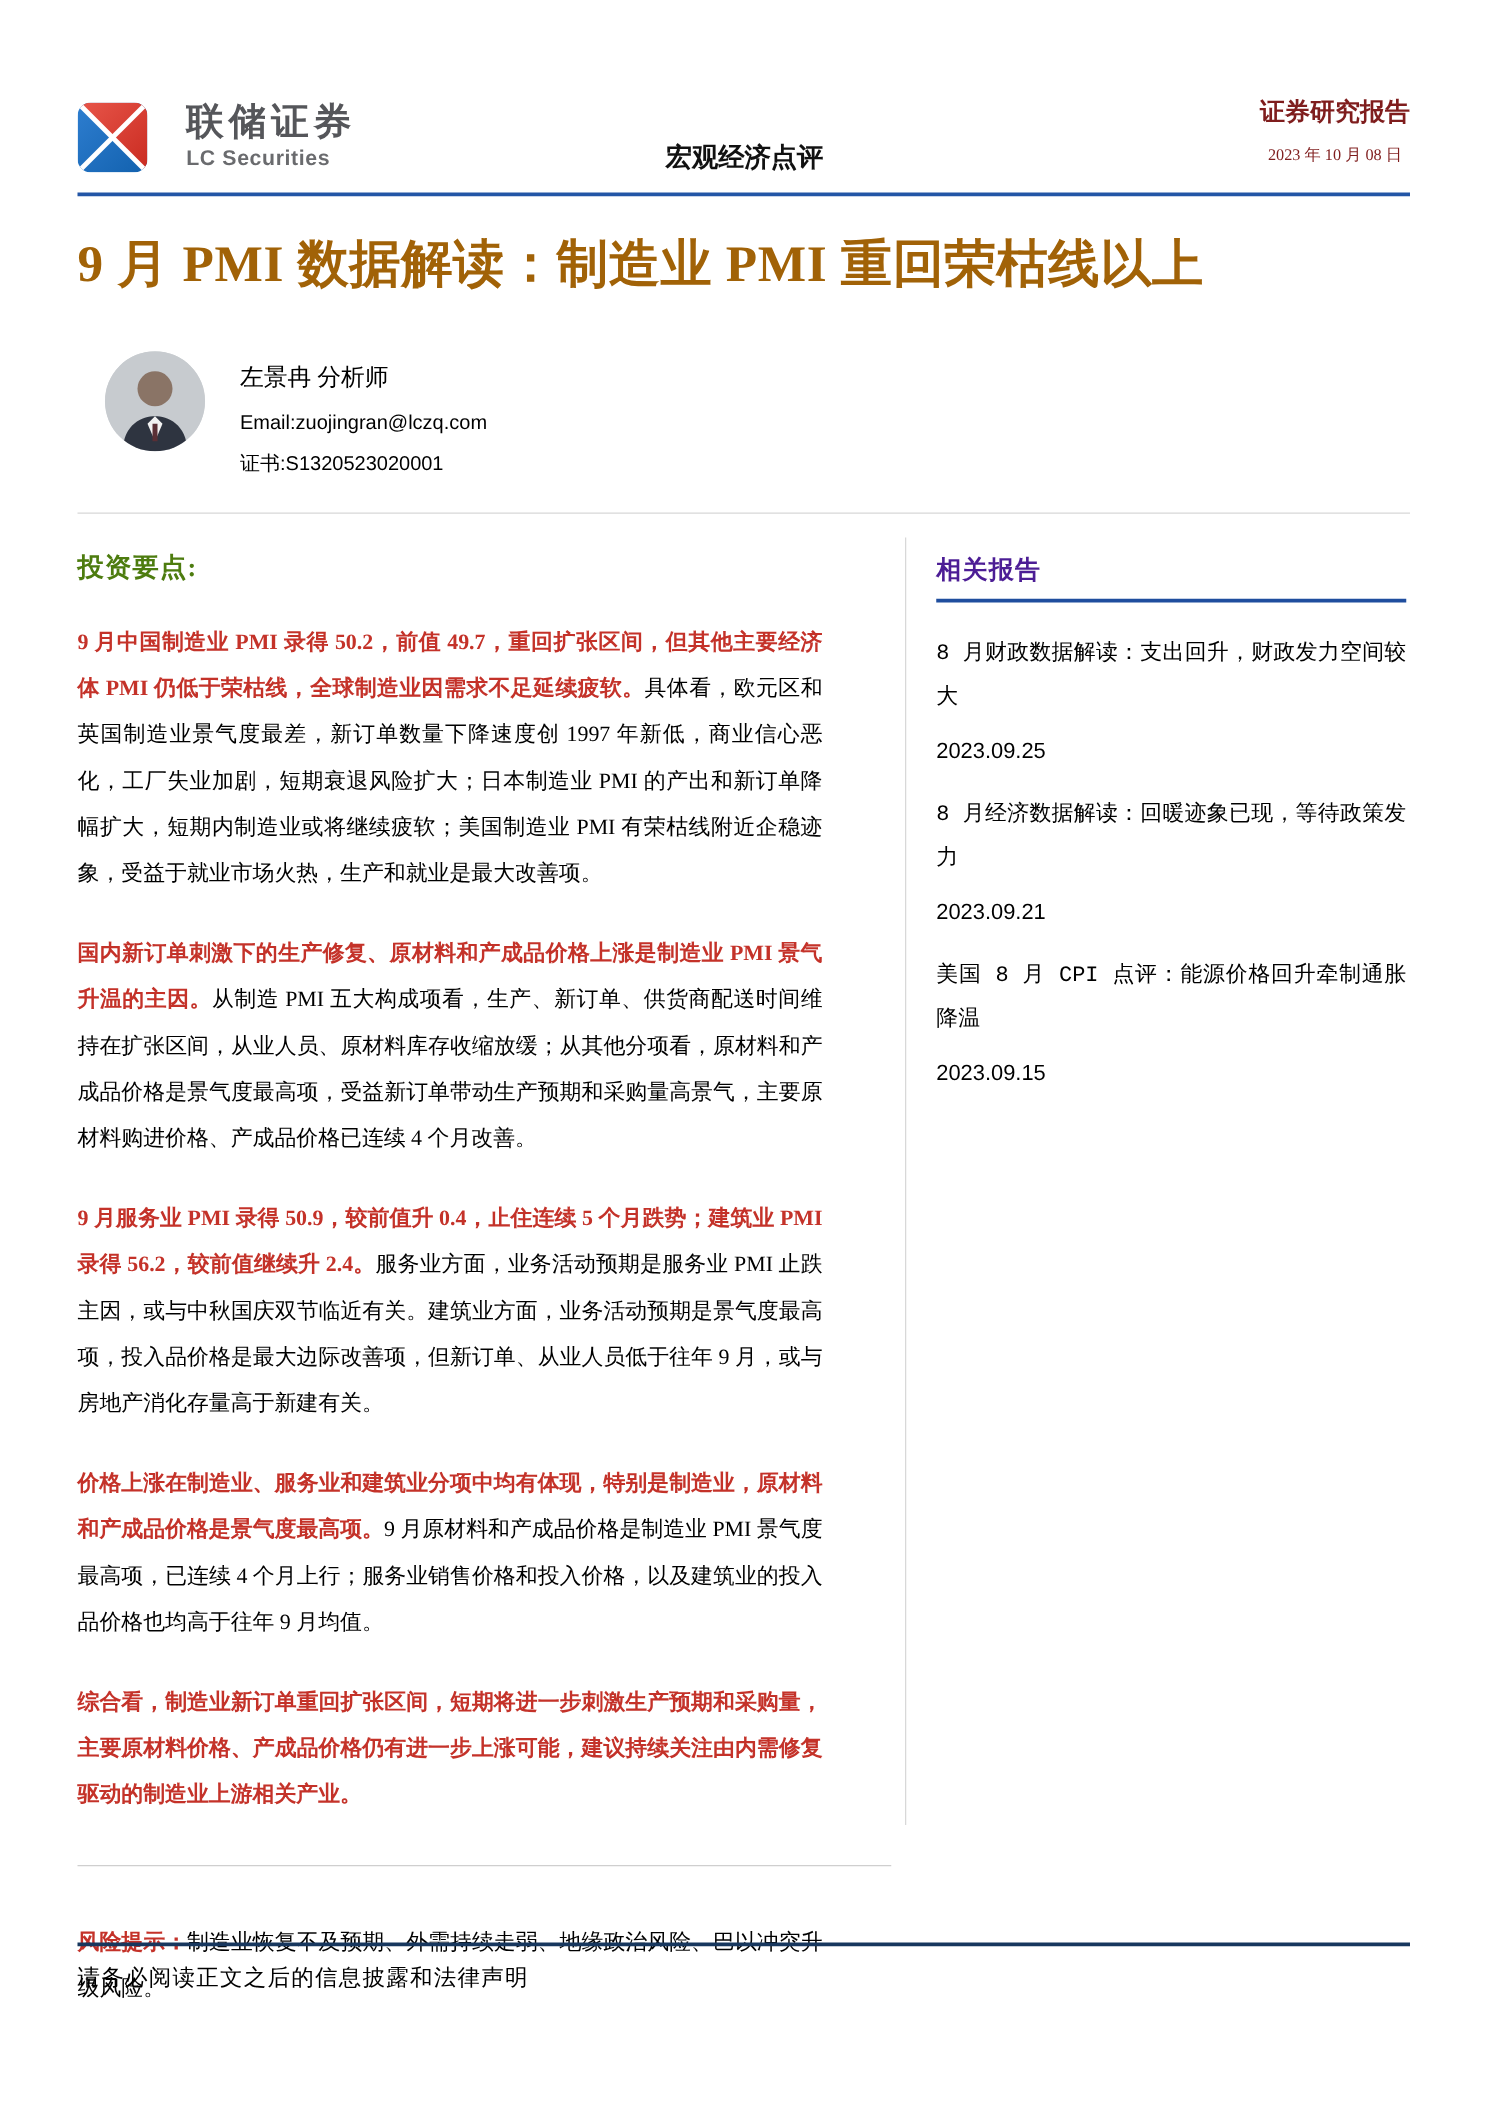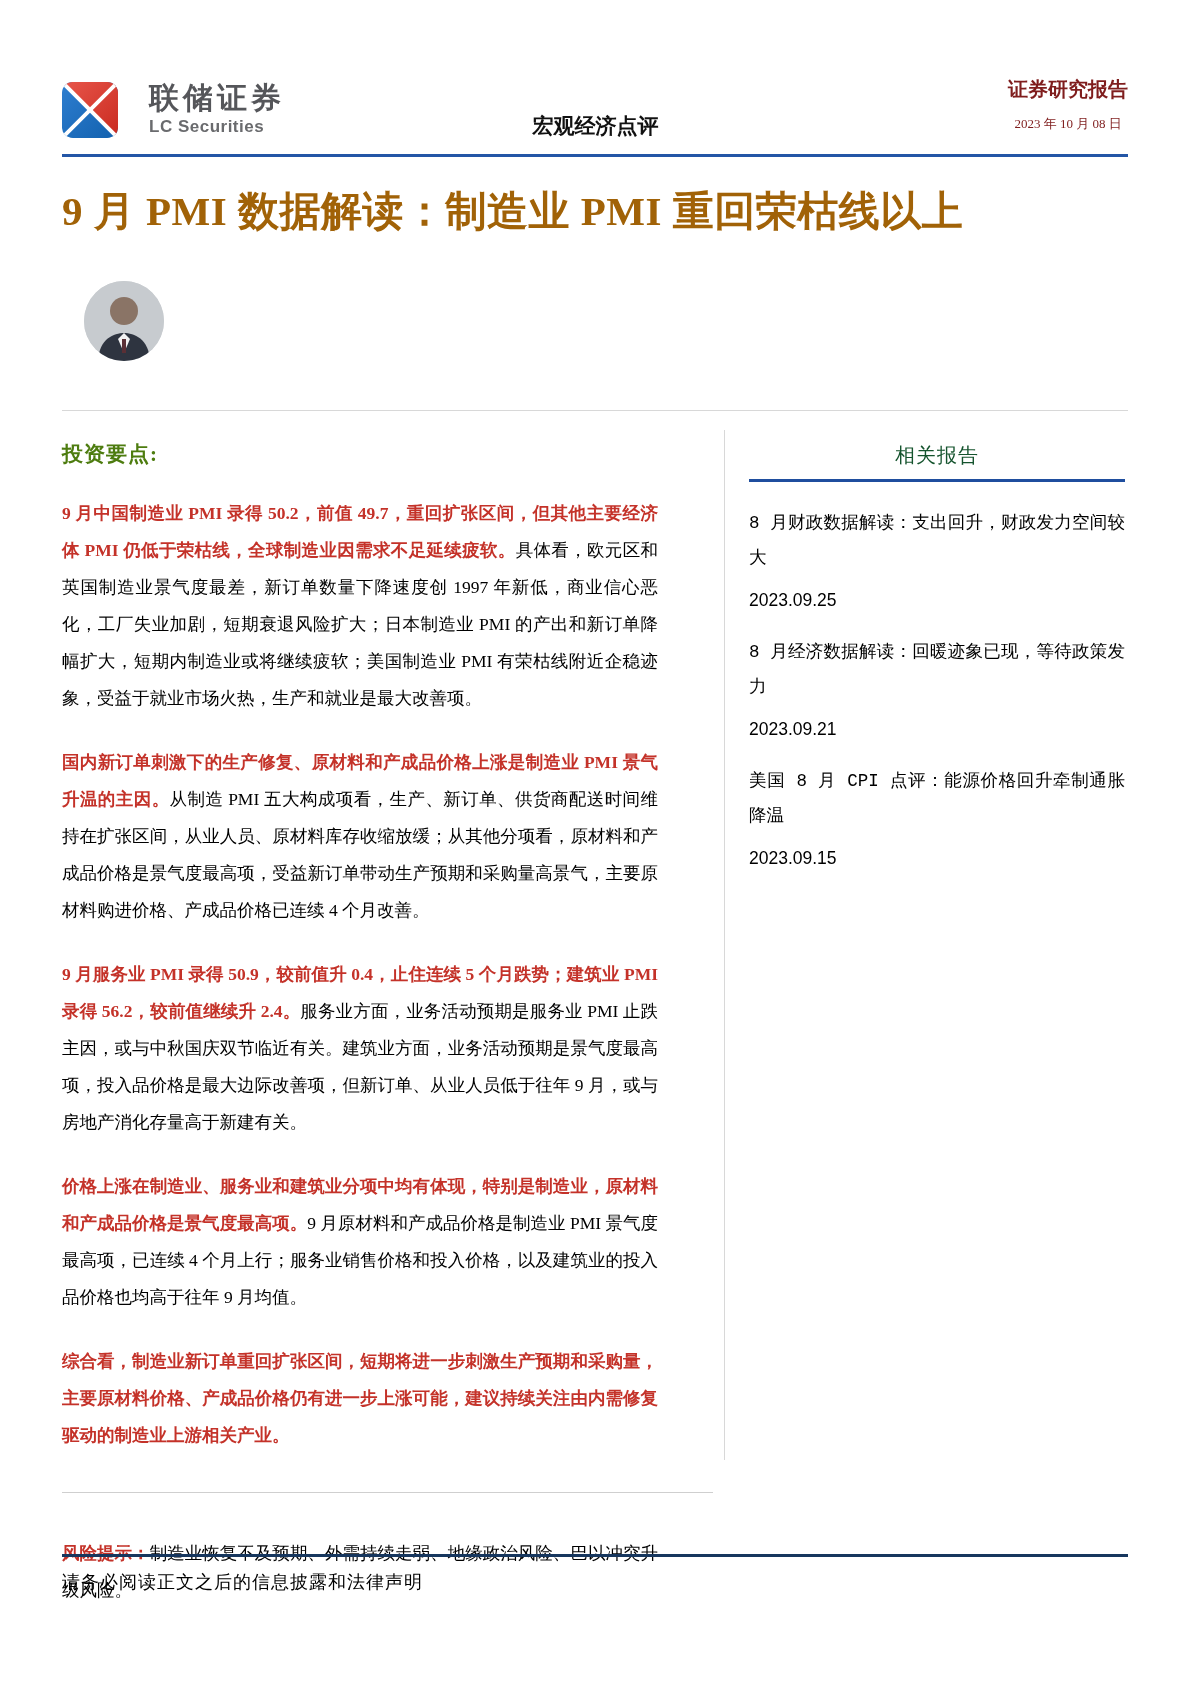--- a/index.html
+++ b/index.html
@@ -35,22 +35,22 @@
   
   .left-col{position:absolute;left:62px;top:428px;width:596px;}
   .kp-heading{color:#4d7c0f;font-weight:700;font-size:21px;margin:12px 0 0 0;letter-spacing:1px;}
   .para{font-size:17.5px;line-height:37px;text-align:justify;margin-top:27px;}
   .hl{color:#c43229;font-weight:700;}
   .risk-divider{width:651px;height:1px;background:#cfcfcf;margin-top:38px;}
   .risk-para{font-size:17.5px;line-height:37px;text-align:justify;margin-top:42px;}
   
   .right-col{position:absolute;left:724px;top:430px;width:401px;height:1030px;
     border-left:1px solid #d8d8d8;padding-left:24px;box-sizing:border-box;}
-  .rr-heading{color:#14532d;font-weight:400;font-size:20px;padding:12px 0 10px 0;
-    border-bottom:3px solid #1f4e9e;letter-spacing:1px;text-align:center;}
+  .rr-heading{color:#4c1d95;font-weight:700;font-size:20px;padding:12px 0 10px 0;
+    border-bottom:3px solid #1f4e9e;letter-spacing:1px;}
   .rr-item{margin-top:24px;}
   .rr-title{font-size:17.5px;line-height:35px;text-align:justify;font-family:Liberation Mono, monospace;}
   .rr-date{font-family:"Liberation Sans","DejaVu Sans",sans-serif;font-size:17.5px;margin-top:14px;}
   
   .footer-rule{position:absolute;left:62px;top:1554px;width:1066px;height:3px;background:#17375e;}
   .footer-text{position:absolute;left:62px;top:1570px;font-size:18px;letter-spacing:1px;}
 </style>
 </head>
 <body>
 
@@ -98,20 +98,25 @@
 <div class="analyst">
   <span class="avatar">
     <svg viewBox="0 0 80 80" width="80" height="80">
       <rect width="80" height="80" fill="#c7cbcf"></rect>
       <circle cx="40" cy="30" r="14" fill="#8a7466"></circle>
       <path d="M14 82 C14 58 30 52 40 52 C50 52 66 58 66 82 Z" fill="#2e3440"></path>
       <polygon points="40,52 34,58 40,72 46,58" fill="#f2f2f2"></polygon>
       <rect x="38" y="58" width="4" height="14" fill="#5a2f35"></rect>
     </svg>
   </span>
+  <span>
+    <div class="analyst-name">左景冉  分析师</div>
+    <div class="analyst-email">Email:zuojingran@lczq.com</div>
+    <div class="analyst-cert">证书:S1320523020001</div>
+  </span>
 </div>
 
 <div class="top-divider"></div>
 
 <div class="left-col">
   <div class="kp-heading">投资要点:</div>
 
   <p class="para"><span class="hl">9 月中国制造业 PMI 录得 50.2，前值 49.7，重回扩张区间，但其他主要经济体 PMI 仍低于荣枯线，全球制造业因需求不足延续疲软。</span><span>具体看，欧元区和英国制造业景气度最差，新订单数量下降速度创 1997 年新低，商业信心恶化，工厂失业加剧，短期衰退风险扩大；日本制造业 PMI 的产出和新订单降幅扩大，短期内制造业或将继续疲软；美国制造业 PMI 有荣枯线附近企稳迹象，受益于就业市场火热，生产和就业是最大改善项。</span></p>
 
   <p class="para"><span class="hl">国内新订单刺激下的生产修复、原材料和产成品价格上涨是制造业 PMI 景气升温的主因。</span><span>从制造 PMI 五大构成项看，生产、新订单、供货商配送时间维持在扩张区间，从业人员、原材料库存收缩放缓；从其他分项看，原材料和产成品价格是景气度最高项，受益新订单带动生产预期和采购量高景气，主要原材料购进价格、产成品价格已连续 4 个月改善。</span></p>

